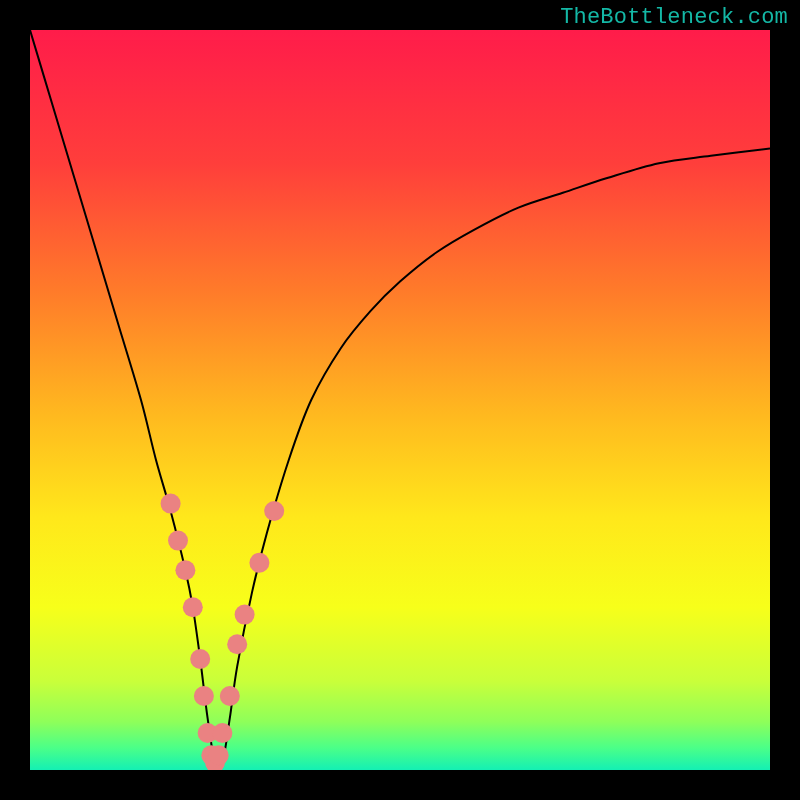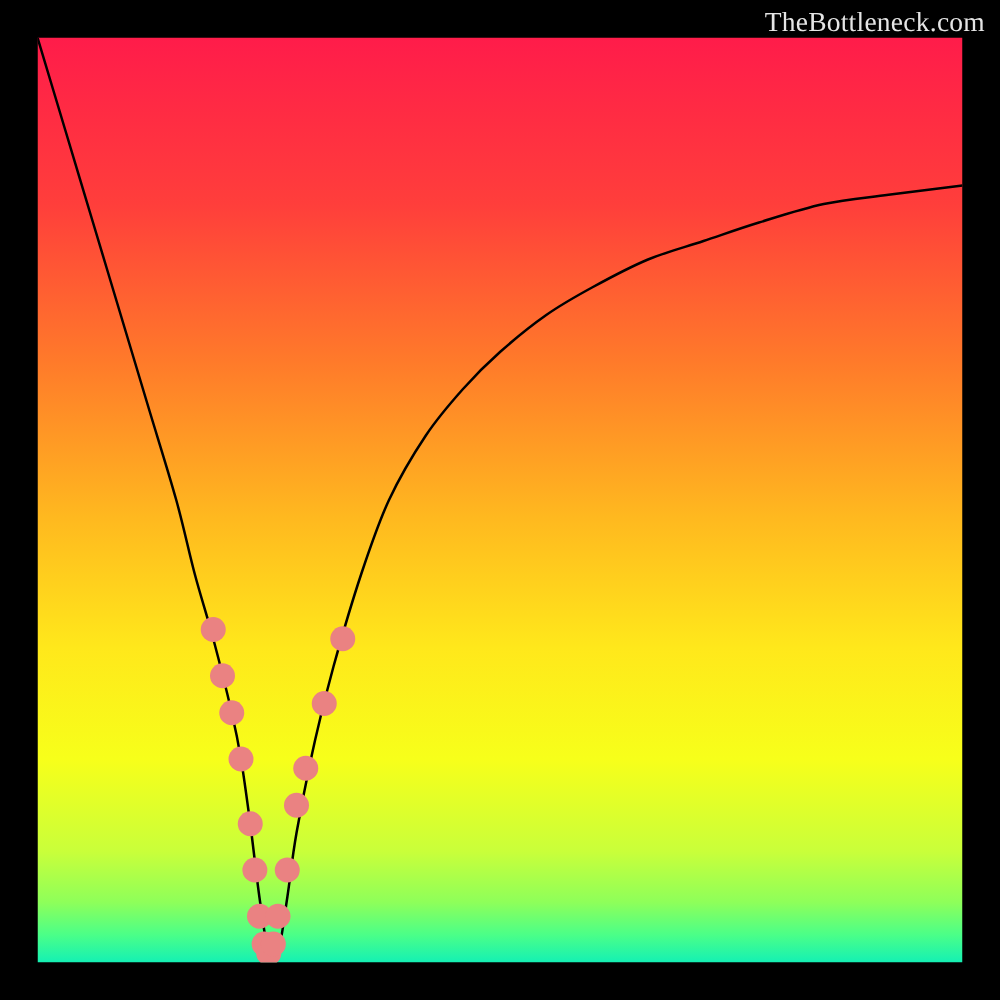--- a/index.html
+++ b/index.html
@@ -14,24 +14,24 @@
     position: absolute;
     left: 30px;
     top: 30px;
     width: 740px;
     height: 740px;
   }
   .watermark {
     position: absolute;
     top: 5px;
     right: 12px;
-    font-family: Liberation Serif, serif;
+    font-family: Liberation Mono, monospace;
     font-size: 22px;
     font-weight: 500;
-    color: #e5e5e5;
+    color: #14b8a6;
     letter-spacing: 0.2px;
   }
 </style>
 </head>
 <body>
 
 <div class="frame">
   <div class="watermark">TheBottleneck.com</div>
   <svg class="plot" viewBox="0 0 740 740" preserveAspectRatio="none">
     <defs>

